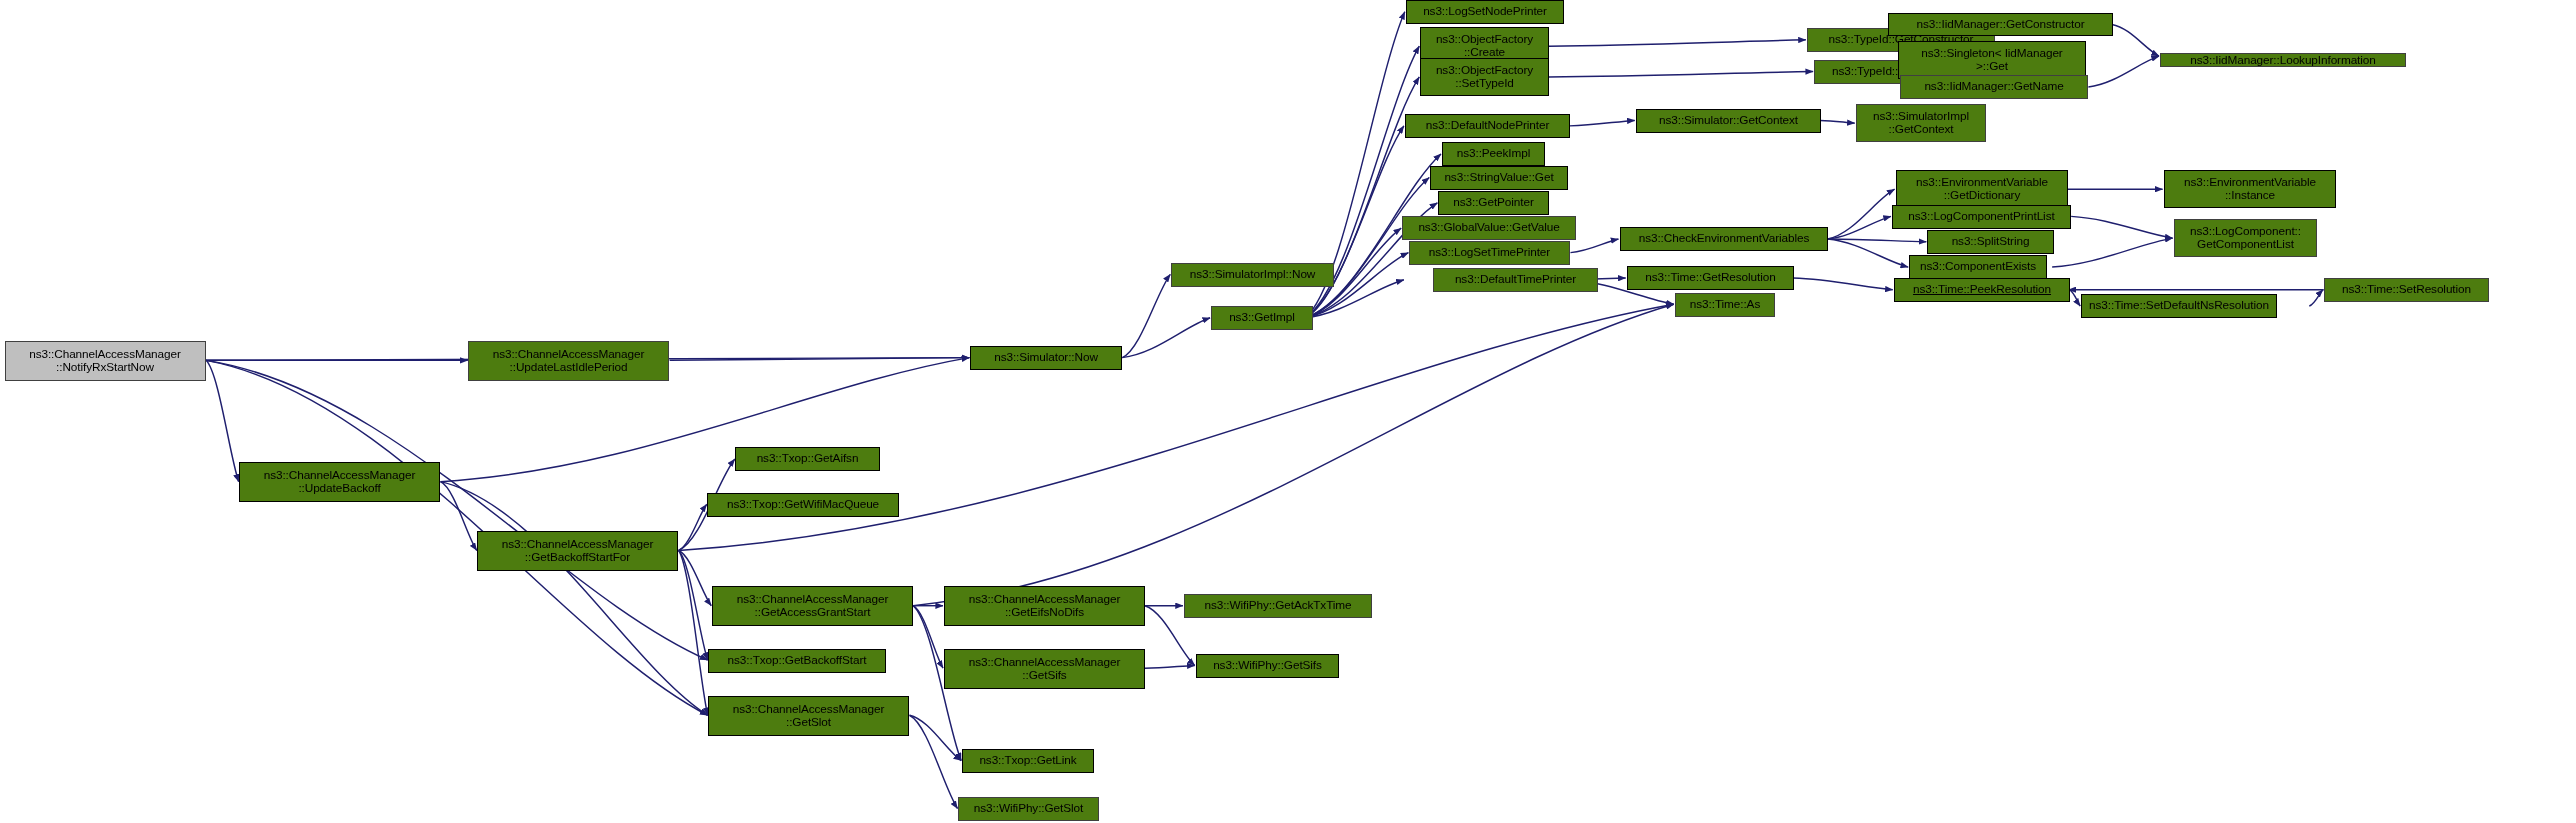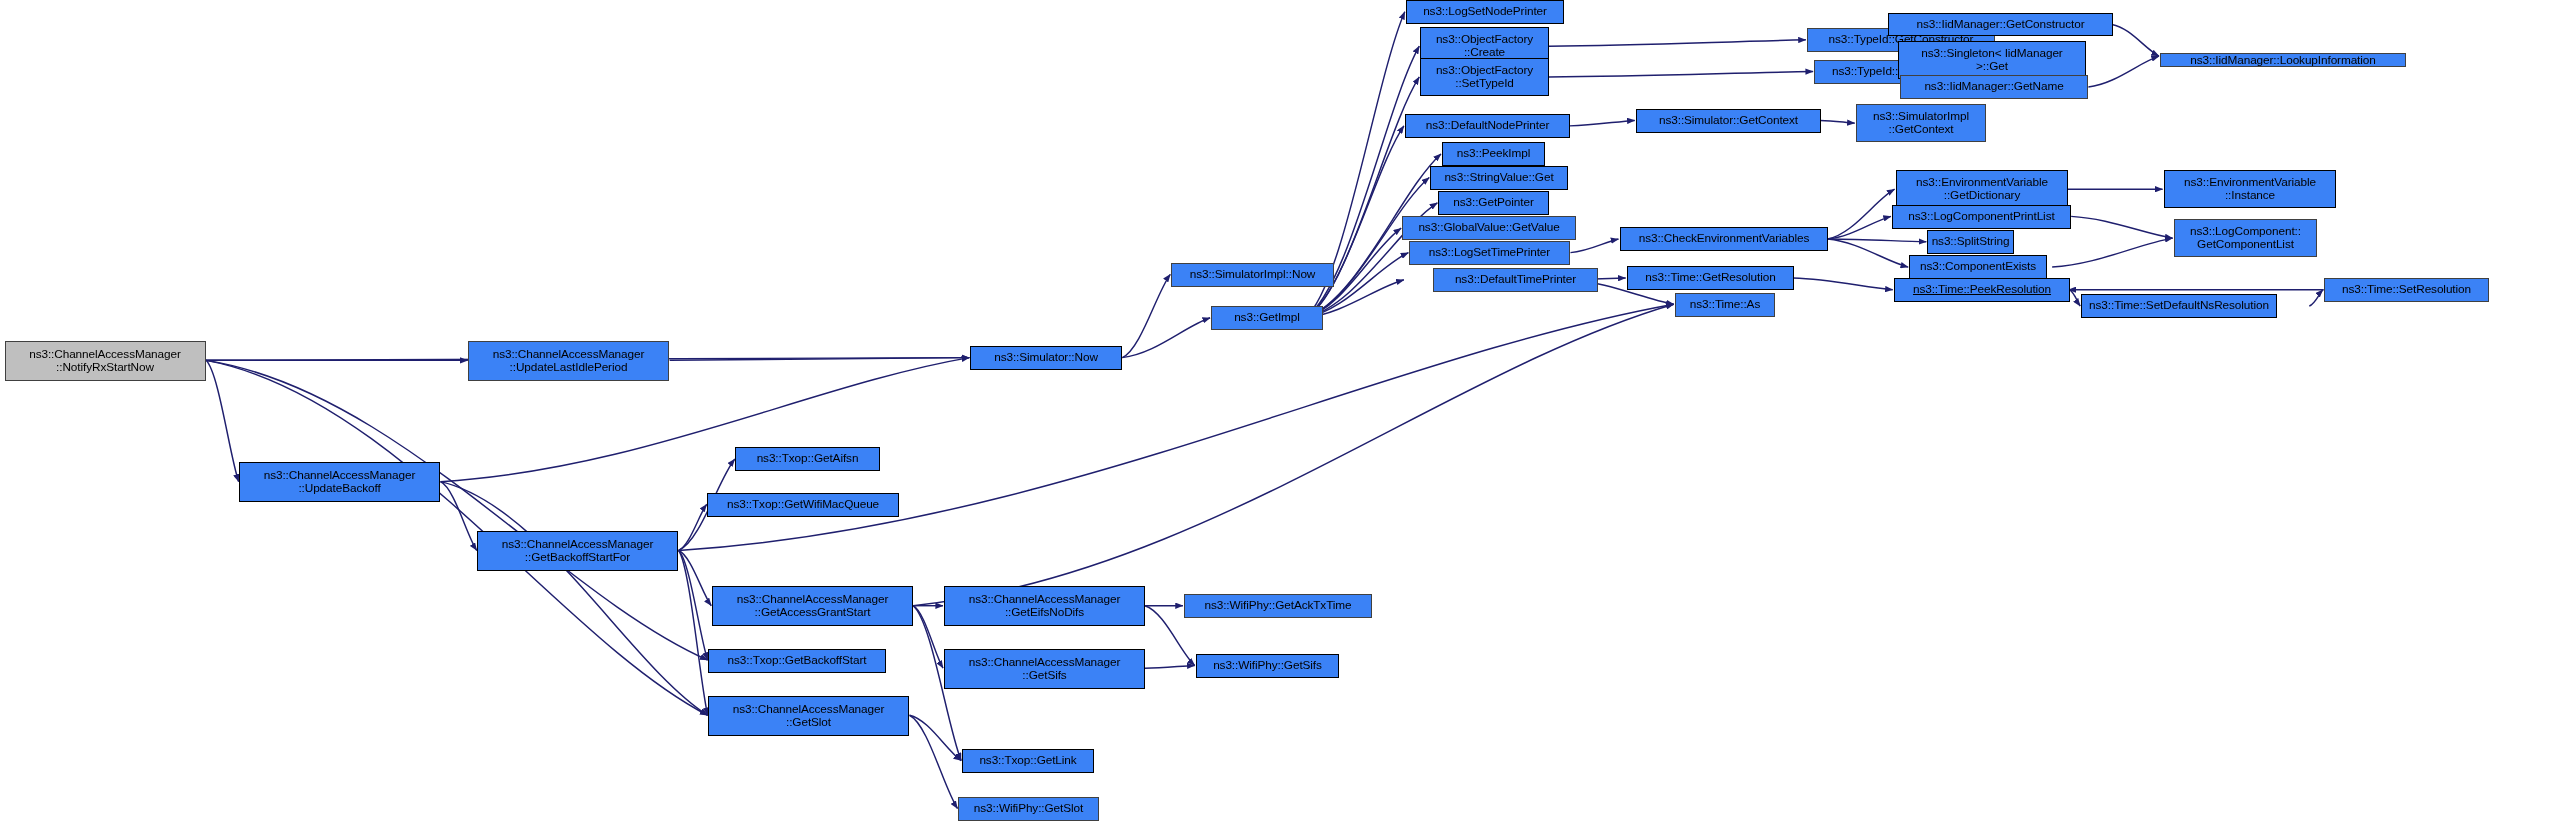--- a/index.html
+++ b/index.html
@@ -8,21 +8,21 @@
     width:2576px;height:823px;
     background:#ffffff;
     font-family:"Liberation Sans","DejaVu Sans",sans-serif;
     overflow:hidden;
   }
   #edges{position:absolute;left:0;top:0;width:2576px;height:823px;}
   .node{
     position:absolute;
     box-sizing:border-box;
     border:0.9px solid #000000;
-    background:#3b82f6;
+    background:#4d7c0f;
     color:#000000;
     display:flex;
     align-items:center;
     justify-content:center;
     text-align:center;
     font-size:11.8px;
     line-height:13px;
     letter-spacing:-0.1px;
     white-space:pre-line;
     z-index:3;
@@ -125,21 +125,21 @@
       <div class="node" style="left: 944px; top: 586px; width: 201px; height: 40px;">ns3::ChannelAccessManager
 ::GetEifsNoDifs</div>
       <div class="node" style="left: 944px; top: 649px; width: 201px; height: 40px;">ns3::ChannelAccessManager
 ::GetSifs</div>
       <div class="node thick" style="left: 1184px; top: 594px; width: 188px; height: 23.5px;">ns3::WifiPhy::GetAckTxTime</div>
       <div class="node" style="left: 1196px; top: 654px; width: 143px; height: 23.5px;">ns3::WifiPhy::GetSifs</div>
       <div class="node" style="left: 962px; top: 749px; width: 132px; height: 23.5px;">ns3::Txop::GetLink</div>
       <div class="node thick" style="left: 958px; top: 797px; width: 141px; height: 23.5px;">ns3::WifiPhy::GetSlot</div>
       <div class="node" style="left: 970px; top: 346px; width: 152px; height: 23.5px;">ns3::Simulator::Now</div>
       <div class="node thick" style="left: 1171px; top: 263px; width: 163px; height: 23.5px;">ns3::SimulatorImpl::Now</div>
-      <div class="node thick" style="left: 1211px; top: 306px; width: 112px; height: 23.5px;">ns3::GetImpl</div>
+      <div class="node thick" style="left: 1211px; top: 306px; width: 102px; height: 23.5px;">ns3::GetImpl</div>
       <div class="node" style="left: 1406px; top: 0px; width: 158px; height: 23.5px;">ns3::LogSetNodePrinter</div>
       <div class="node" style="left: 1420px; top: 27px; width: 129px; height: 38px;">ns3::ObjectFactory
 ::Create</div>
       <div class="node" style="left: 1420px; top: 58px; width: 129px; height: 38px;">ns3::ObjectFactory
 ::SetTypeId</div>
       <div class="node" style="left: 1405px; top: 114px; width: 165px; height: 23.5px;">ns3::DefaultNodePrinter</div>
       <div class="node" style="left: 1442px; top: 142px; width: 103px; height: 23.5px;">ns3::PeekImpl</div>
       <div class="node" style="left: 1430px; top: 166px; width: 138px; height: 23.5px;">ns3::StringValue::Get</div>
       <div class="node" style="left: 1438px; top: 191px; width: 111px; height: 23.5px;">ns3::GetPointer</div>
       <div class="node thick" style="left: 1402px; top: 216px; width: 174px; height: 23.5px;">ns3::GlobalValue::GetValue</div>
@@ -152,21 +152,21 @@
 &gt;::Get</div>
       <div class="node thick" style="left: 1900px; top: 75px; width: 188px; height: 23.5px;">ns3::IidManager::GetName</div>
       <div class="node thick" style="left: 2160px; top: 53px; width: 246px; height: 14px;">ns3::IidManager::LookupInformation</div>
       <div class="node" style="left: 1636px; top: 109px; width: 185px; height: 23.5px;">ns3::Simulator::GetContext</div>
       <div class="node thick" style="left: 1856px; top: 104px; width: 130px; height: 38px;">ns3::SimulatorImpl
 ::GetContext</div>
       <div class="node" style="left: 1620px; top: 227px; width: 208px; height: 23.5px;">ns3::CheckEnvironmentVariables</div>
       <div class="node" style="left: 1896px; top: 170px; width: 172px; height: 38px;">ns3::EnvironmentVariable
 ::GetDictionary</div>
       <div class="node" style="left: 1892px; top: 205px; width: 179px; height: 23.5px;">ns3::LogComponentPrintList</div>
-      <div class="node" style="left: 1927px; top: 230px; width: 87px; height: 23.5px;">ns3::SplitString</div>
+      <div class="node" style="left: 1927px; top: 230px; width: 127px; height: 23.5px;">ns3::SplitString</div>
       <div class="node" style="left: 1909px; top: 255px; width: 138px; height: 23.5px;">ns3::ComponentExists</div>
       <div class="node" style="left: 2164px; top: 170px; width: 172px; height: 38px;">ns3::EnvironmentVariable
 ::Instance</div>
       <div class="node thick" style="left: 2174px; top: 219px; width: 143px; height: 38px;">ns3::LogComponent::
 GetComponentList</div>
       <div class="node" style="left: 1627px; top: 266px; width: 167px; height: 23.5px;">ns3::Time::GetResolution</div>
       <div class="node thick" style="left: 1675px; top: 293px; width: 100px; height: 23.5px; text-align: right;">ns3::Time::As</div>
       <div class="node" style="left: 1894px; top: 278px; width: 176px; height: 23.5px; text-decoration: underline;">ns3::Time::PeekResolution</div>
       <div class="node" style="left: 2081px; top: 294px; width: 196px; height: 23.5px;">ns3::Time::SetDefaultNsResolution</div>
       <div class="node thick" style="left: 2324px; top: 278px; width: 165px; height: 23.5px;">ns3::Time::SetResolution</div>

